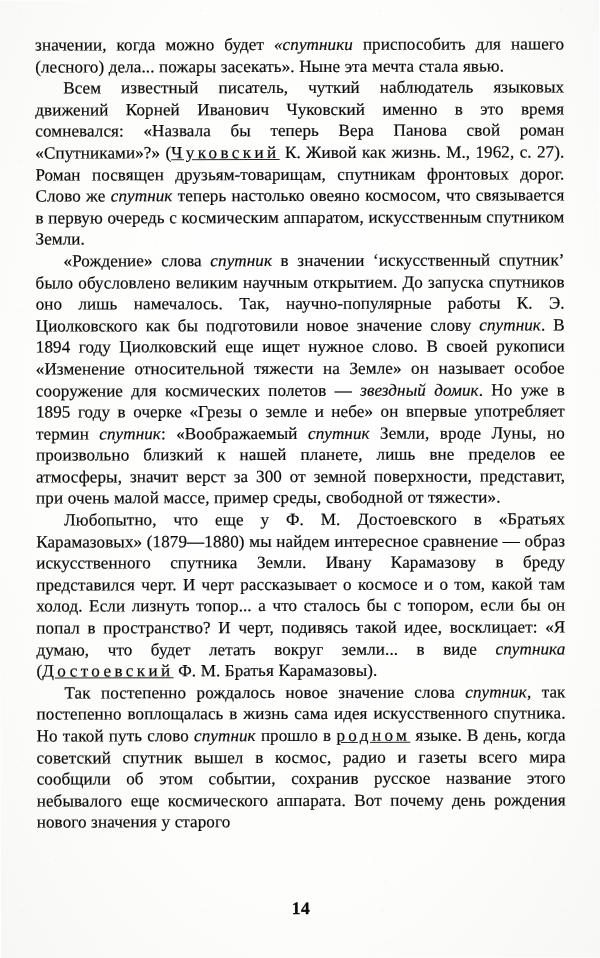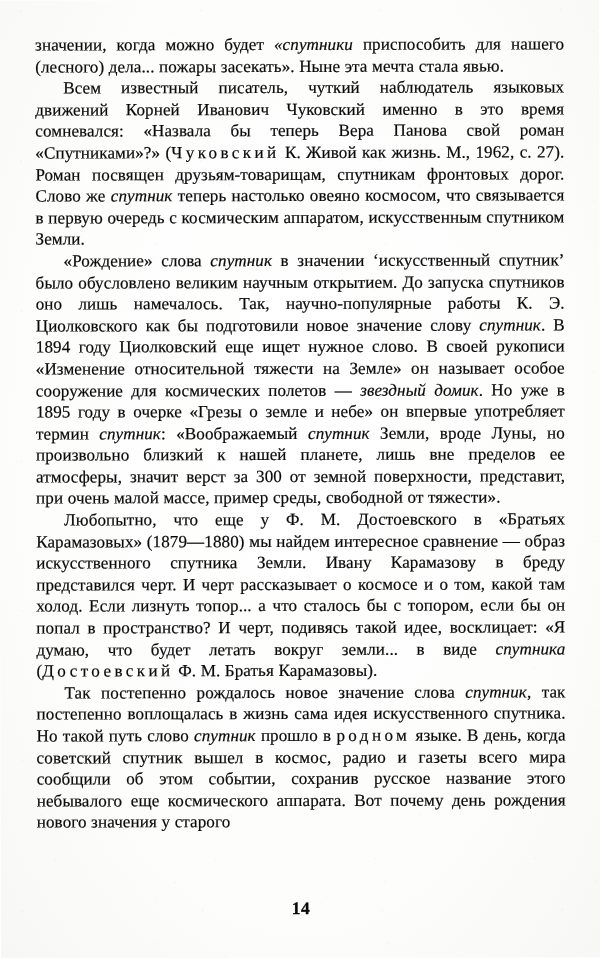--- a/index.html
+++ b/index.html
@@ -70,20 +70,21 @@
     text-indent: 0;
   }
 
   i.it {
     font-style: italic;
   }
 
   
   .sp {
     letter-spacing: 3.4px;
+    text-decoration: underline;
   }
 
   .folio {
     position: absolute;
     left: 0;
     right: 0;
     top: 898px;
     text-align: center;
     font-size: 17.4px;
     font-weight: 700;

